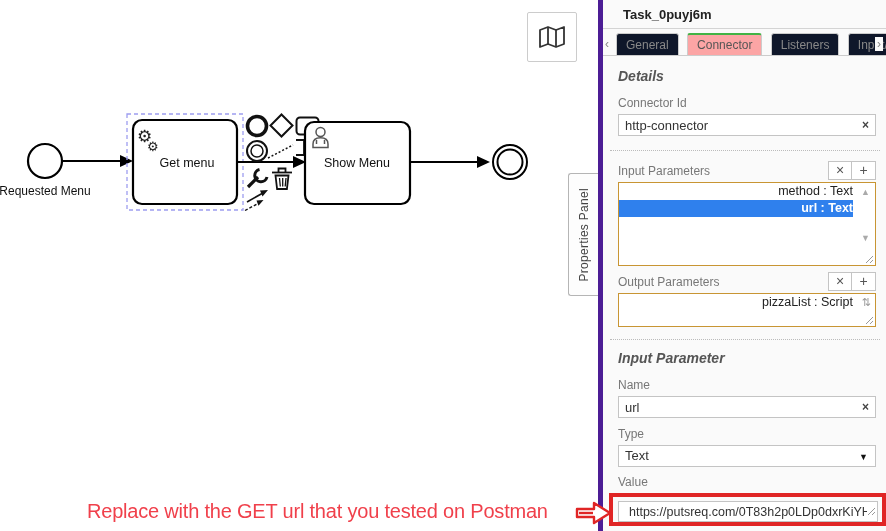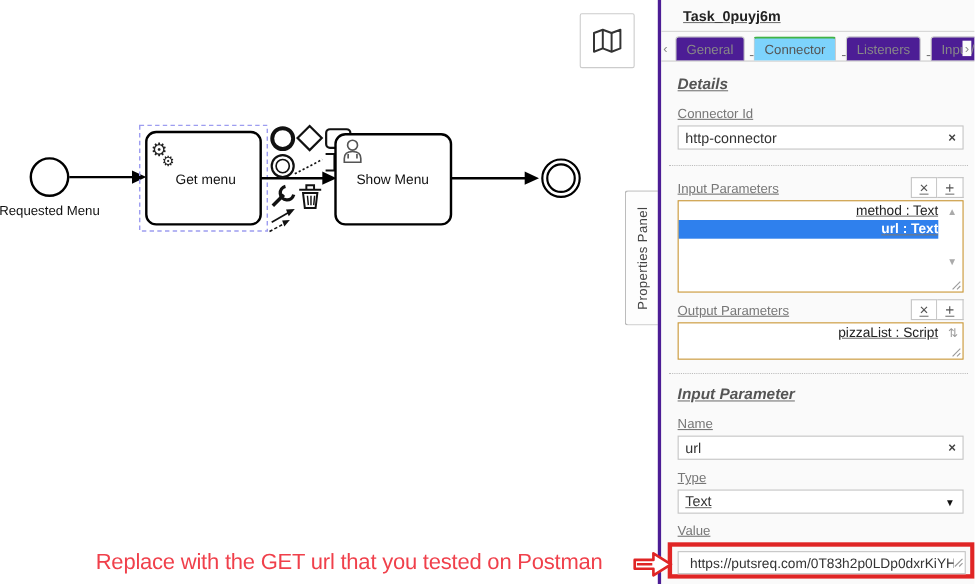--- a/index.html
+++ b/index.html
@@ -17,30 +17,30 @@
 
   .pp-collapse-tab { position:absolute; left:568px; top:173px; width:31px; height:123px;
     background:#fdfdfd; border:1px solid #b5b5b5; border-right:none;
     border-radius:3px 0 0 3px; display:flex; align-items:center; justify-content:center;
     cursor:pointer; }
   .pp-collapse-tab span { writing-mode:vertical-rl; transform:rotate(180deg);
     font-size:12px; color:#444; letter-spacing:.3px; }
 
   
   .panel { position:absolute; left:598px; top:0; width:288px; height:531px;
-    background:#fafafa; border-left:3px solid #4c1d95; font-size:12px; color:#777;text-decoration:underline; }
+    background:#fafafa; border-left:5px solid #4c1d95; font-size:12px; color:#777; }
   .panel-title { font-weight:bold; font-size:13px; color:#222;
     padding:7px 0 6px 20px; border-bottom:1px solid #d4d4d4; }
 
   .tabbar { position:relative; margin-top:4px; height:23px; padding-left:13px;
     border-bottom:1px solid #ccc; white-space:nowrap; overflow:hidden; }
-  .tab { display:inline-block; font-size:12px; color:#888; background:#4c1d95;
+  .tab { display:inline-block; font-size:12px; color:#888; background:#0f172a;
     border:1px solid #ccc; border-radius:3px 3px 0 0; padding:4px 9px 3px;
     margin-right:5px; height:23px; cursor:pointer; position:relative; }
-  .tab.active { background:#7dd3fc; color:#555; border-top:2px solid #41b345;
+  .tab.active { background:#fca5a5; color:#555; border-top:2px solid #41b345;
     border-bottom:1px solid #fafafa; padding-top:3px; }
   .tab-scroll { position:absolute; top:4px; font-size:12px; color:#888; cursor:pointer; }
   .tab-scroll.left { left:2px; } .tab-scroll.right { right:3px; background:#fafafa; padding:0 2px; }
 
   .tab-content { padding:12px 10px 0 15px; }
   .section-heading { font-style:italic; font-weight:bold; font-size:14px;
     color:#555; margin-bottom:12px; }
   .field-label { display:block; font-size:12px; color:#777; margin-bottom:4px; }
   .divider { border-top:1px dotted #bbb; margin:14px -4px 10px -8px; }
 

